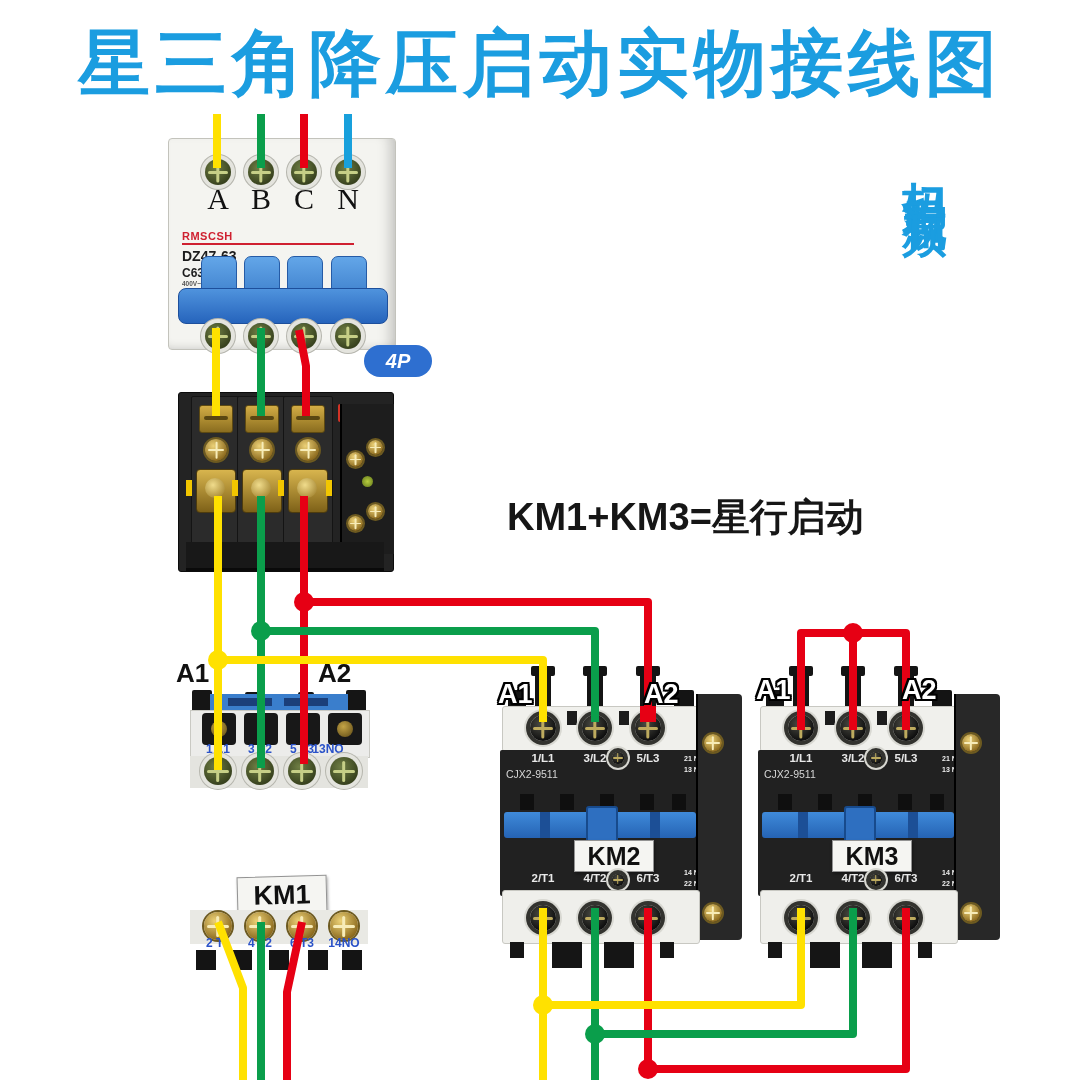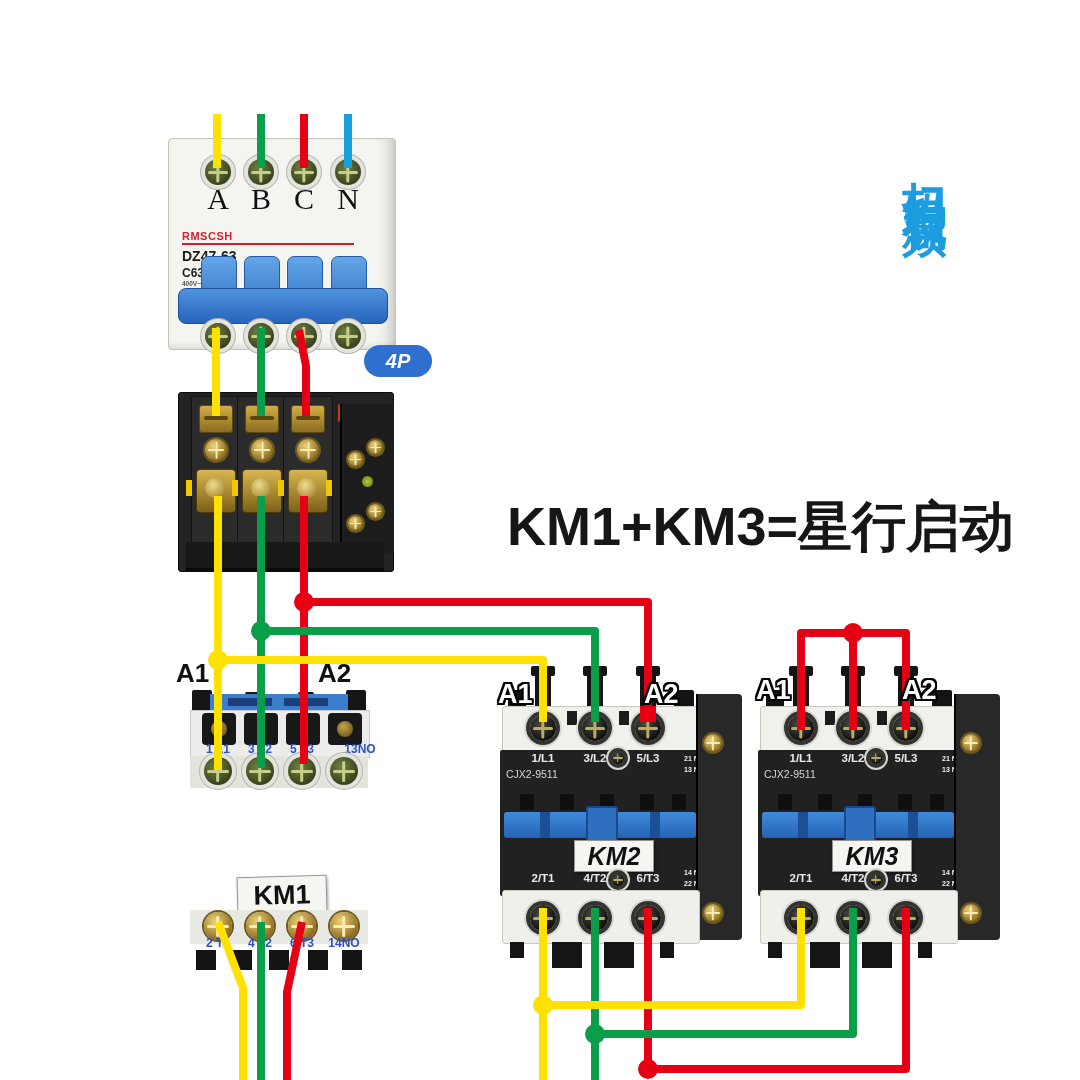--- a/index.html
+++ b/index.html
@@ -7,21 +7,21 @@
     --wire-c:#18a0dc; --bar-blue:#2e7cd2; --badge-blue:#2e6fd0;
   }
   html,body{margin:0;padding:0;background:#fff;}
   .canvas{position:relative;width:1080px;height:1080px;background:#fff;overflow:hidden;
           font-family:"Liberation Sans",sans-serif;}
   
   .title{position:absolute;left:0;top:16px;width:1080px;text-align:center;font-size:72px;
          font-weight:900;letter-spacing:5px;color:var(--title-blue);}
   .side-note{position:absolute;left:896px;top:146px;height:260px;writing-mode:vertical-rl;
          font-size:44px;font-weight:900;letter-spacing:8px;color:var(--title-blue);}
-  .formula{position:absolute;left:507px;top:494px;font-size:54px;font-weight:800;color:#161616;
+  .formula{position:absolute;left:507px;top:494px;font-size:38px;font-weight:800;color:#161616;
          line-height:1.22;white-space:nowrap;}
   
   .scr{position:absolute;border-radius:50%;}
   .scr:before,.scr:after{content:"";position:absolute;left:12%;top:45%;width:76%;height:11%;
          border-radius:2px;background:var(--slot,#ead98f);}
   .scr:after{transform:rotate(90deg);}
   .scr.olive{background:radial-gradient(circle at 40% 35%,#6f7e44,#38421e 72%);
          box-shadow:0 0 0 4px #e4e4de,0 0 0 5px #b5b5ad;--slot:#c6cf87;}
   .scr.brass{background:radial-gradient(circle at 38% 32%,#ecd177,#8a681c 75%);
          box-shadow:0 0 0 2px #6d5a20;--slot:#f7ecb8;}
@@ -103,21 +103,21 @@
   .cx-body{position:absolute;left:0;top:84px;width:200px;height:146px;background:#212121;
          border-radius:2px;color:#e6e6e6;}
   .cx-lab{position:absolute;width:44px;text-align:center;font-size:11.5px;font-weight:700;color:#e9e9e9;}
   .cx-model{position:absolute;left:6px;top:18px;font-size:10.5px;color:#d6d6d6;}
   .cx-tex i{position:absolute;top:44px;width:14px;height:16px;background:#0f0f0f;}
   .cx-bar{position:absolute;left:4px;top:62px;width:192px;height:26px;border-radius:3px;
          background:linear-gradient(#3f8ada,#2563b4);}
   .cx-bar i{position:absolute;top:0;width:10px;height:26px;background:#1c4f96;}
   .cx-clip{position:absolute;left:86px;top:56px;width:28px;height:38px;background:#2e6fc0;
          border:2px solid #174a8c;border-radius:3px;}
-  .cx-label{position:absolute;left:74px;top:90px;width:78px;height:30px;font-size:25px;font-style:italic;}
+  .cx-label{position:absolute;left:74px;top:90px;width:78px;height:30px;font-size:25px;}
   .cx-lab2y{top:122px;}
   .cx-aux{position:absolute;left:184px;width:40px;font-size:7px;line-height:11px;font-weight:700;color:#efefef;}
   .cx-bot{position:absolute;left:2px;top:224px;width:196px;height:52px;background:#efefeb;
          border:1px solid #c8c8c2;border-radius:3px;}
   .cx-feet i{position:absolute;top:276px;background:#151515;}
   .cx-side{position:absolute;left:196px;top:28px;width:44px;height:246px;background:#282828;
          border-left:2px solid #000;border-radius:0 4px 4px 0;}
   
   .a-black{position:absolute;font-size:26px;font-weight:700;color:#111;z-index:30;}
   .a-white{position:absolute;font-size:27px;font-weight:800;color:#fff;z-index:30;
@@ -128,20 +128,21 @@
   .wires path{fill:none;stroke-width:8;stroke-linejoin:round;stroke-linecap:butt;}
   .w-y{stroke:var(--wire-y);} .w-g{stroke:var(--wire-g);} .w-r{stroke:var(--wire-r);} .w-c{stroke:var(--wire-c);}
   .d-y{fill:var(--wire-y);} .d-g{fill:var(--wire-g);} .d-r{fill:var(--wire-r);}
   .comp{z-index:10;}
 </style>
 </head>
 <body>
 
 <div class="canvas">
 
+  <div class="title">星三角降压启动实物接线图</div>
   <div class="side-note">扫码看视频</div>
   <div class="formula">
     <div>KM1+KM3=星行启动</div>
   </div>
 
   <div class="breaker comp">
     <div class="bk-body"></div>
 
     <div class="scr olive bk-term" style="left:37px;top:21px"></div>
     <div class="scr olive bk-term" style="left:80px;top:21px"></div>
@@ -232,21 +233,21 @@
         </div>
       <div class="k1-house" style="left:53px"></div>
       <div class="k1-house" style="left:95px"></div>
       <div class="k1-house" style="left:137px">
           <i></i>
         </div>
     </div>
     <div class="tl" style="left:8px;top:58px">1 L1</div>
     <div class="tl" style="left:50px;top:58px">3 L2</div>
     <div class="tl" style="left:92px;top:58px">5 L3</div>
-    <div class="tl" style="left:150px;top:58px">13NO</div>
+    <div class="tl" style="left:118px;top:58px">13NO</div>
     <div class="k1-scrow"></div>
     <div class="scr olive" style="left:14px;top:73px;width:28px;height:28px"></div>
     <div class="scr olive" style="left:56px;top:73px;width:28px;height:28px"></div>
     <div class="scr olive" style="left:98px;top:73px;width:28px;height:28px"></div>
     <div class="scr olive" style="left:140px;top:73px;width:28px;height:28px"></div>
     <div class="km-label k1-label">KM1</div>
     <div class="k1-bot"></div>
     <div class="scr brass" style="left:14px;top:228px;width:28px;height:28px"></div>
     <div class="scr brass" style="left:56px;top:228px;width:28px;height:28px"></div>
     <div class="scr brass" style="left:98px;top:228px;width:28px;height:28px"></div>

